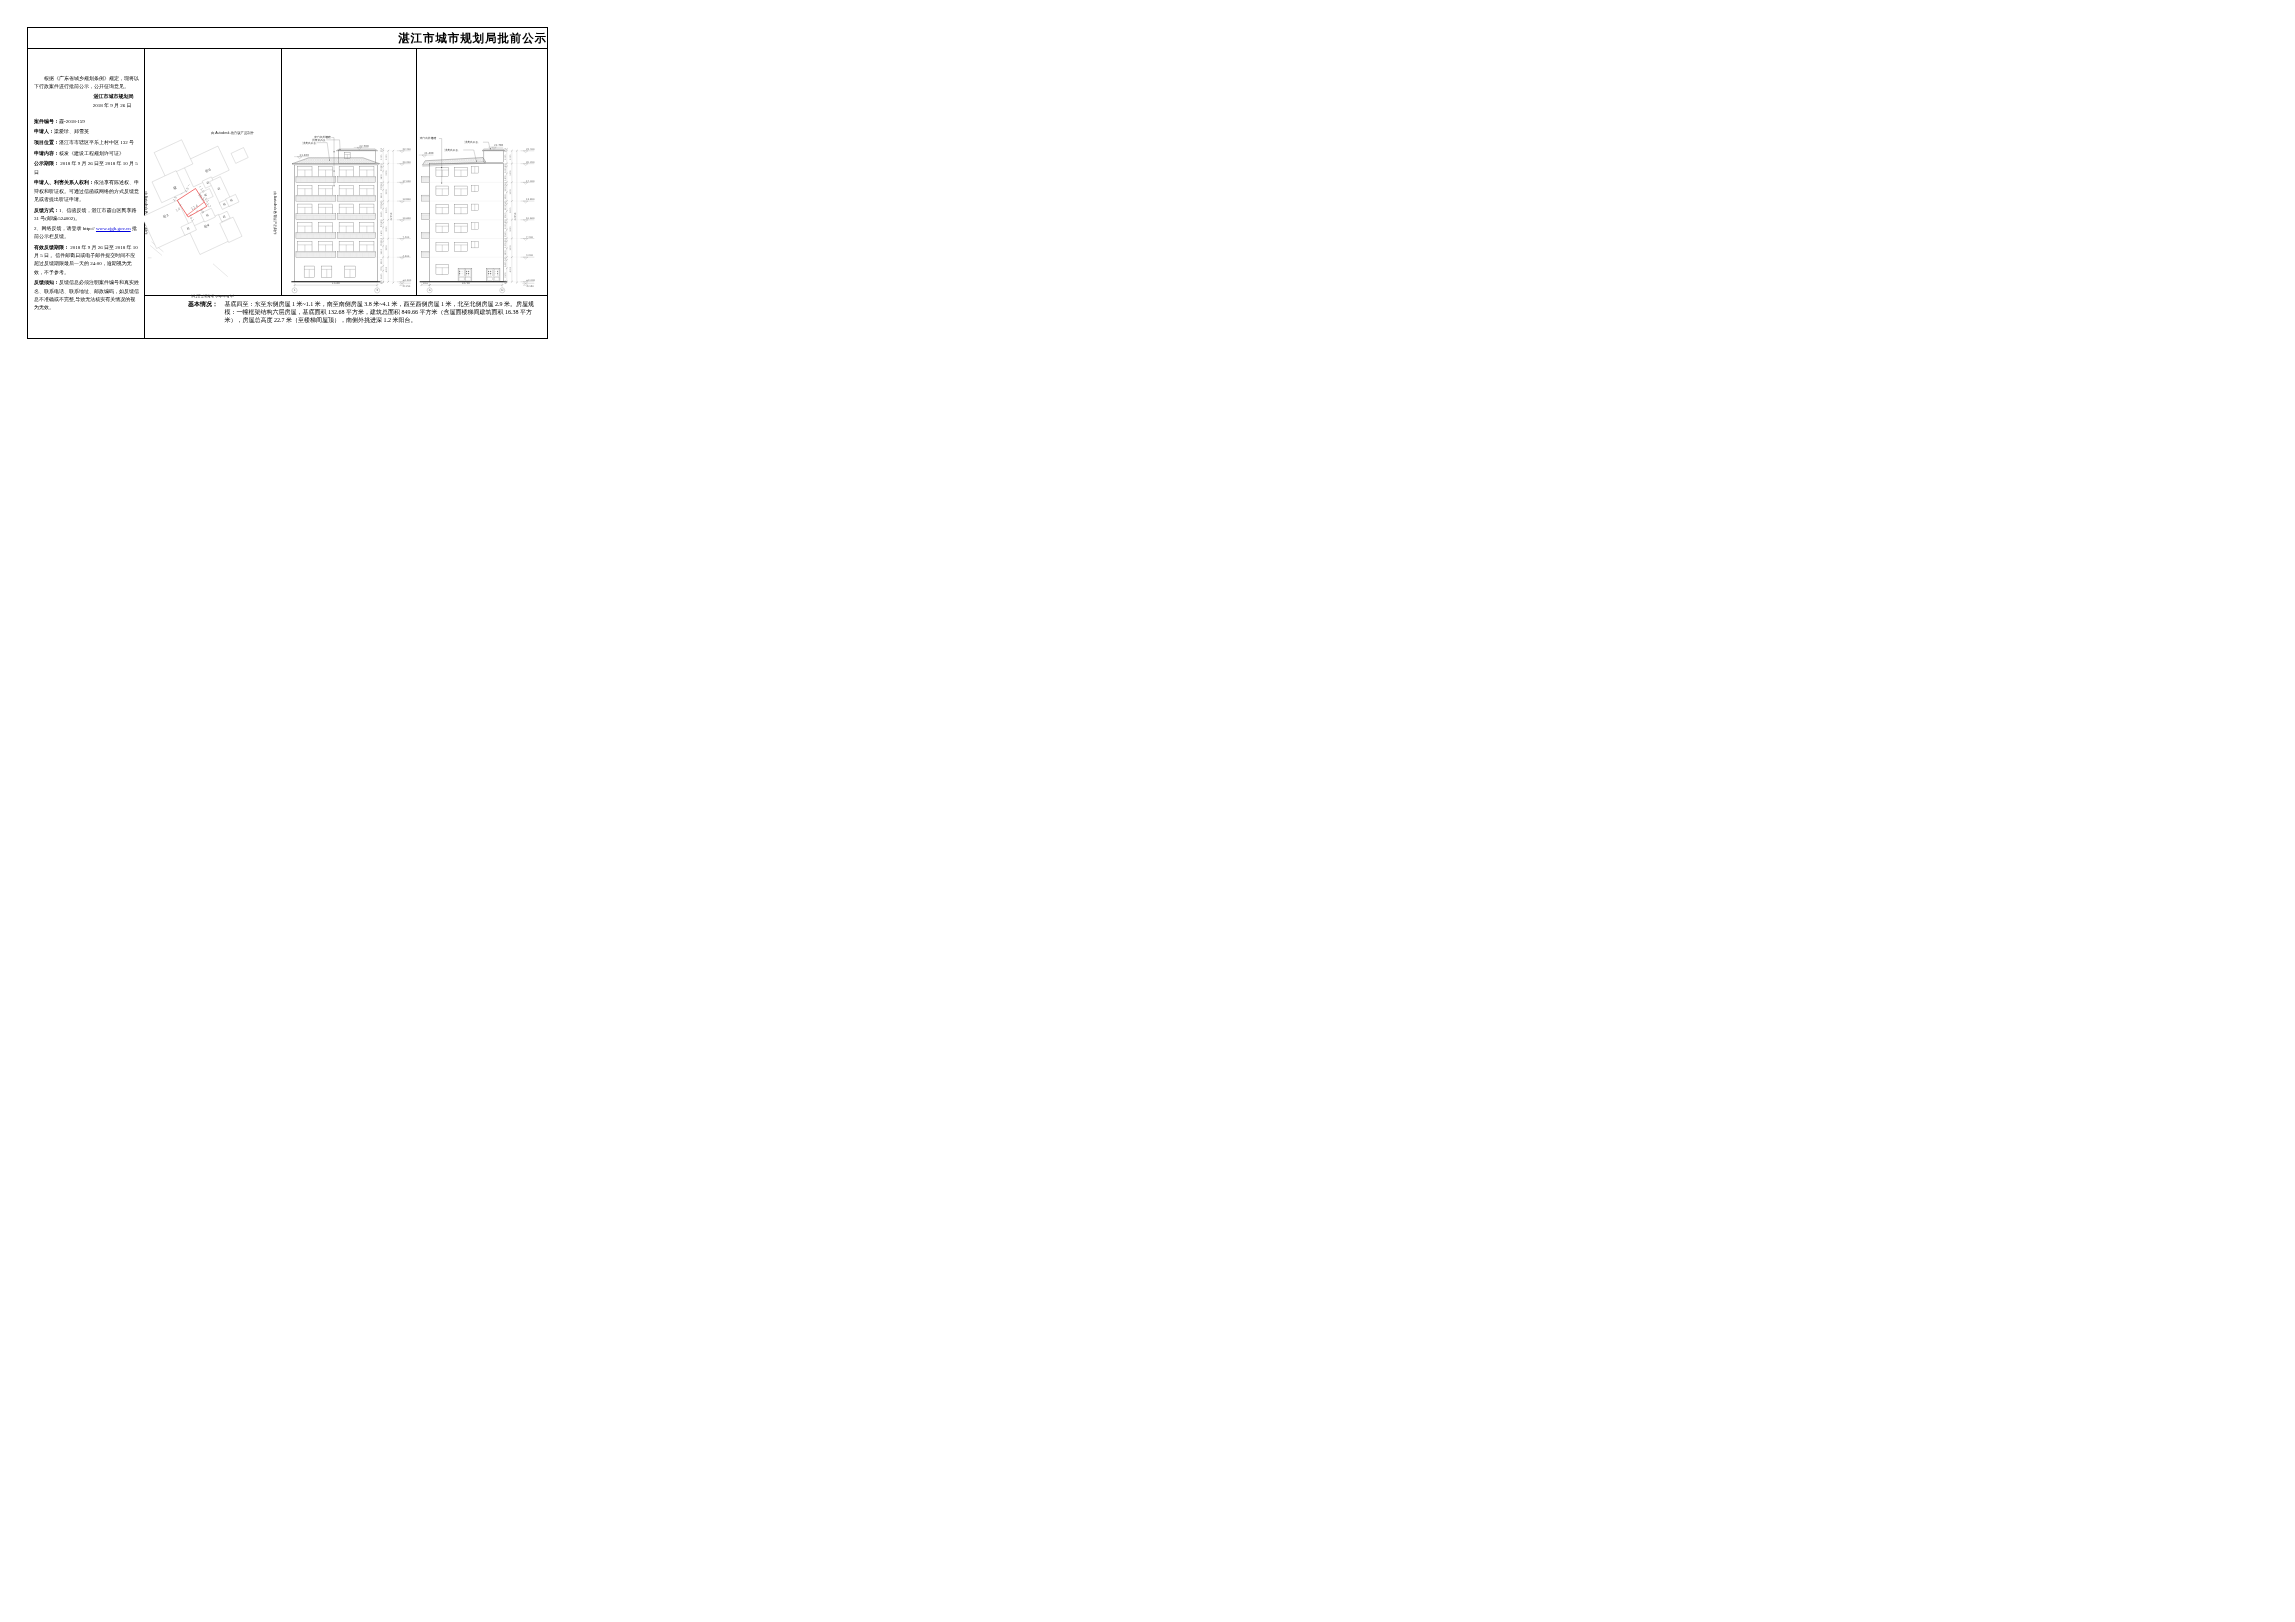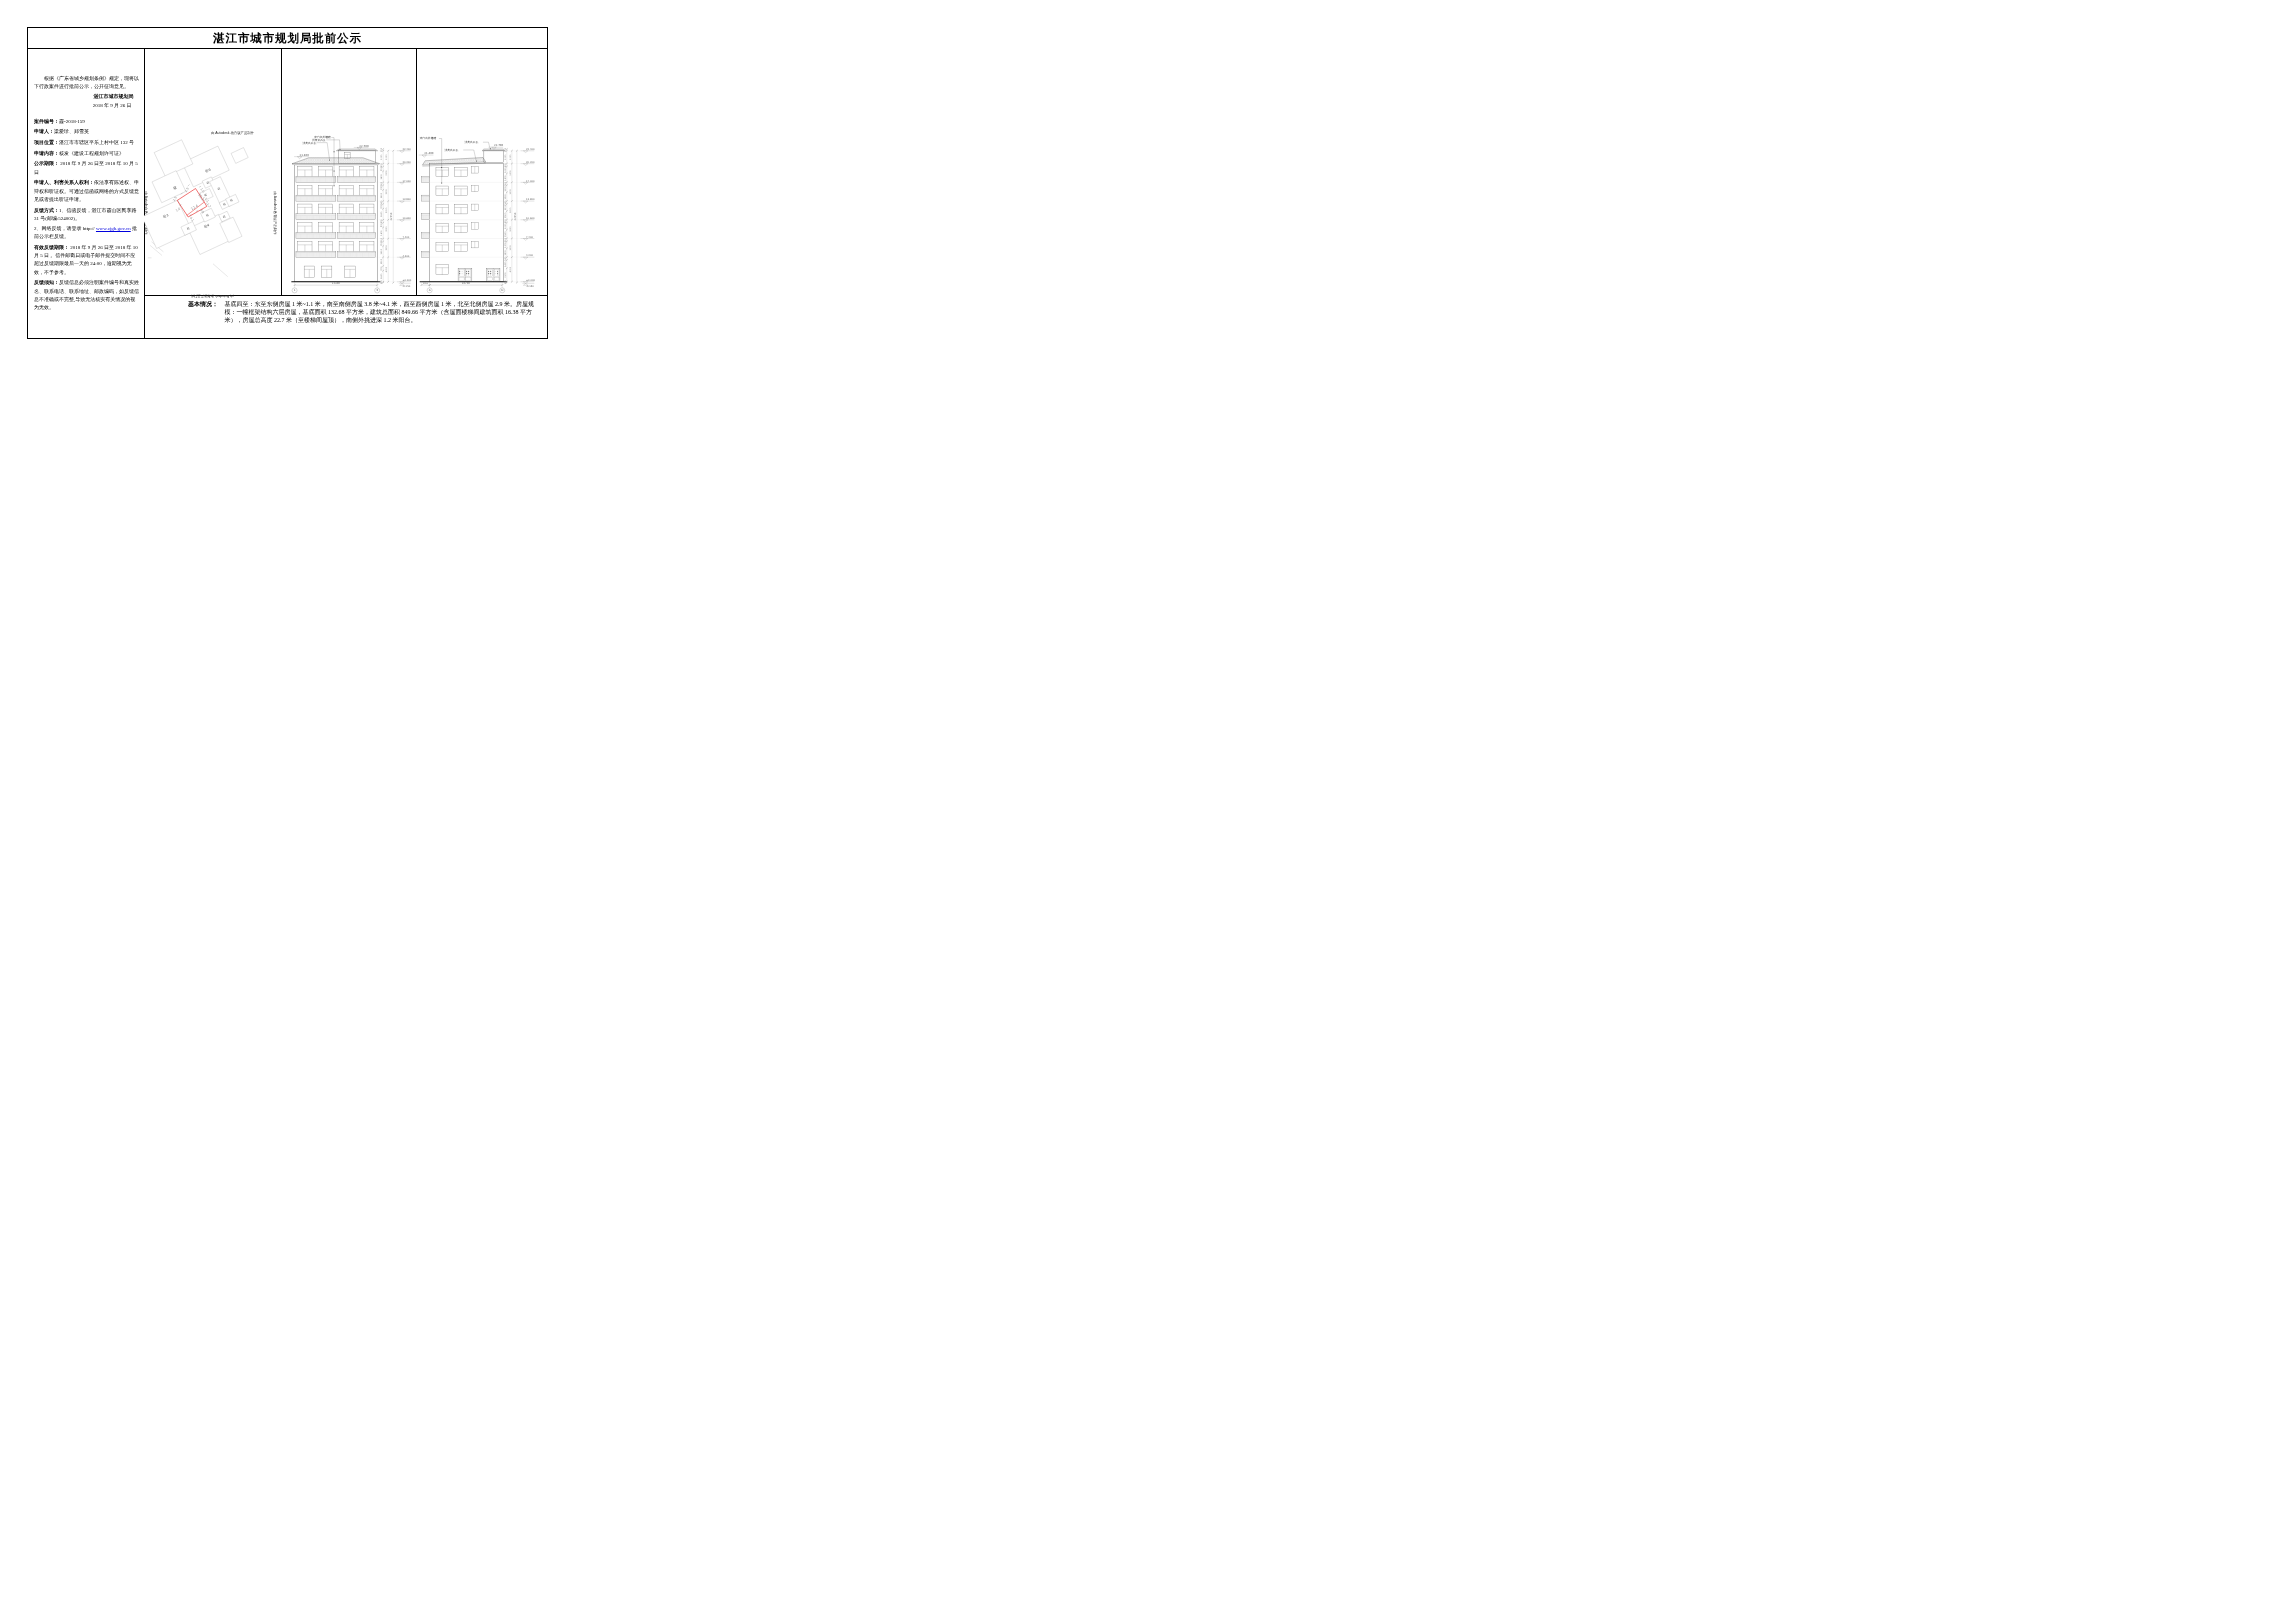--- a/index.html
+++ b/index.html
@@ -1,20 +1,20 @@
 <!DOCTYPE html>
 <html style="font-size:7.3px"><head>
 <meta charset="utf-8">
 <style>
   html,body{margin:0;padding:0;background:#fff;}
   #page{position:relative;width:574px;height:406px;background:#fff;overflow:hidden;
         font-family:"Liberation Serif","DejaVu Serif",serif;color:#000;}
   #sheet{position:absolute;left:27px;top:27px;width:521px;height:312px;border:0.9px solid #000;box-sizing:border-box;}
   .abs{position:absolute;}
-  #title{left:0;top:2.8px;width:100%;text-align:center;font-size:11.5px;font-weight:bold;letter-spacing:0.9px;}
+  #title{left:0;top:2.8px;width:100%;text-align:right;font-size:11.5px;font-weight:bold;letter-spacing:0.9px;}
   .hrule{background:#000;}
   .vrule{background:#000;}
   
   #left-panel{left:0;top:20.7px;width:116px;height:291px;box-sizing:border-box;
               padding:26px 4.1px 0 6px;font-size:5px;line-height:8.3px;}
   #left-panel p{margin:0 0 1.4px 0;}
   #left-panel .indent{text-indent:10px;}
   #left-panel .r1{text-align:right;padding-right:6.4px;font-weight:bold;}
   #left-panel .r2{text-align:right;padding-right:8.3px;}
   #left-panel b{font-family:"Liberation Sans","DejaVu Sans",sans-serif;font-weight:bold;}

